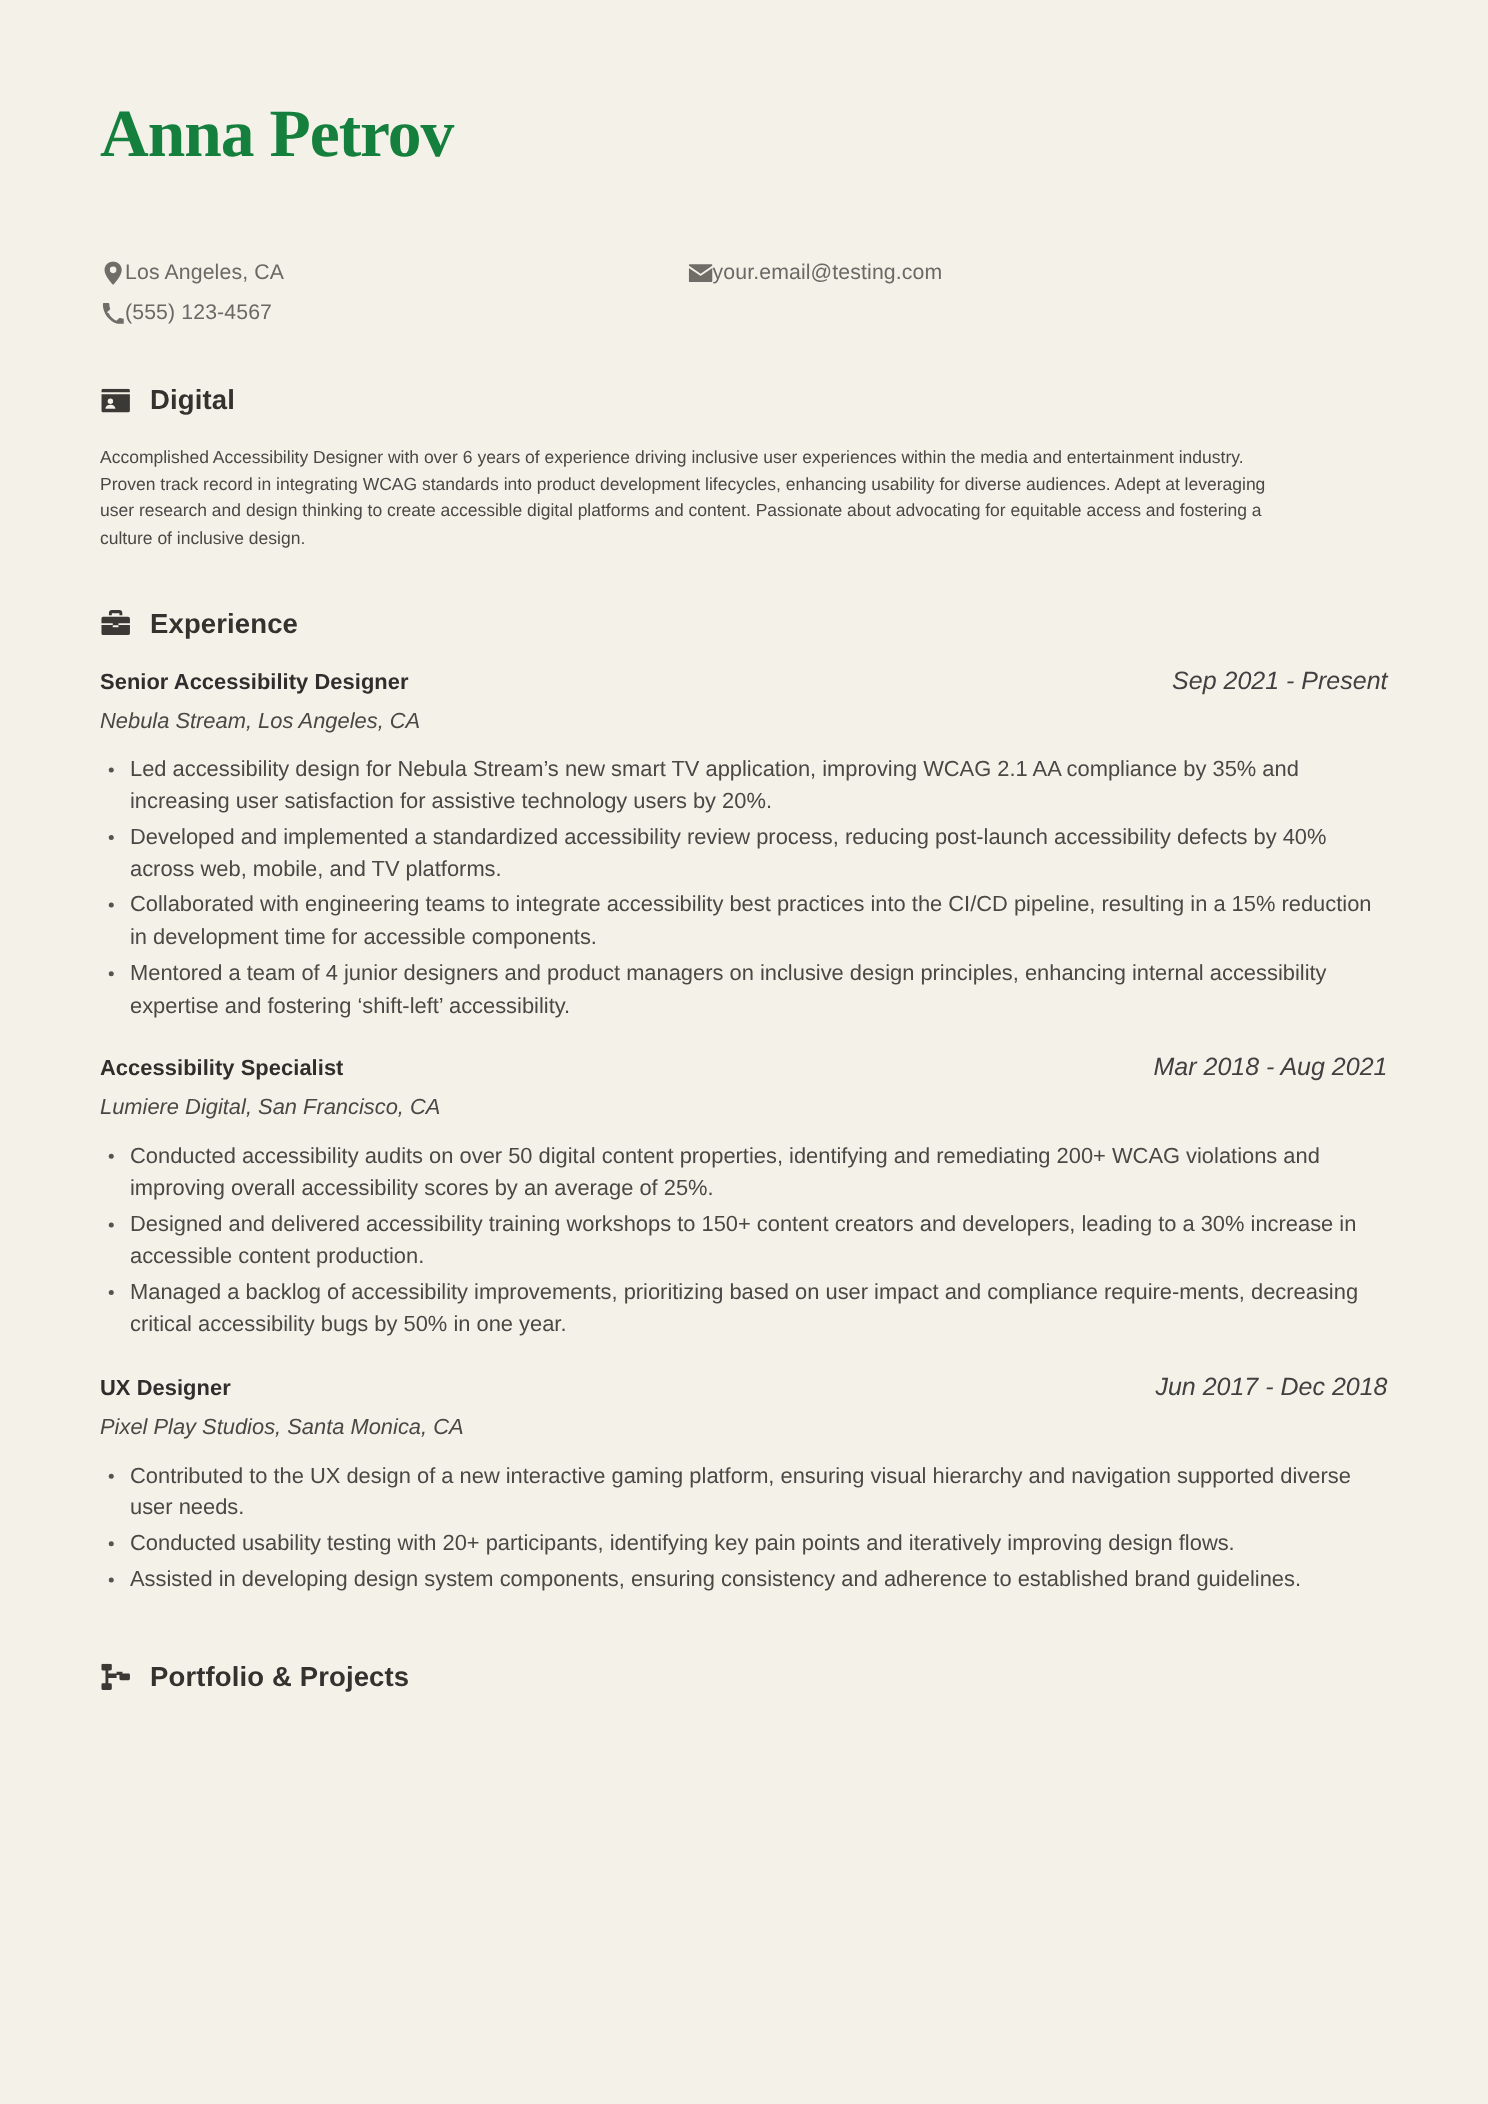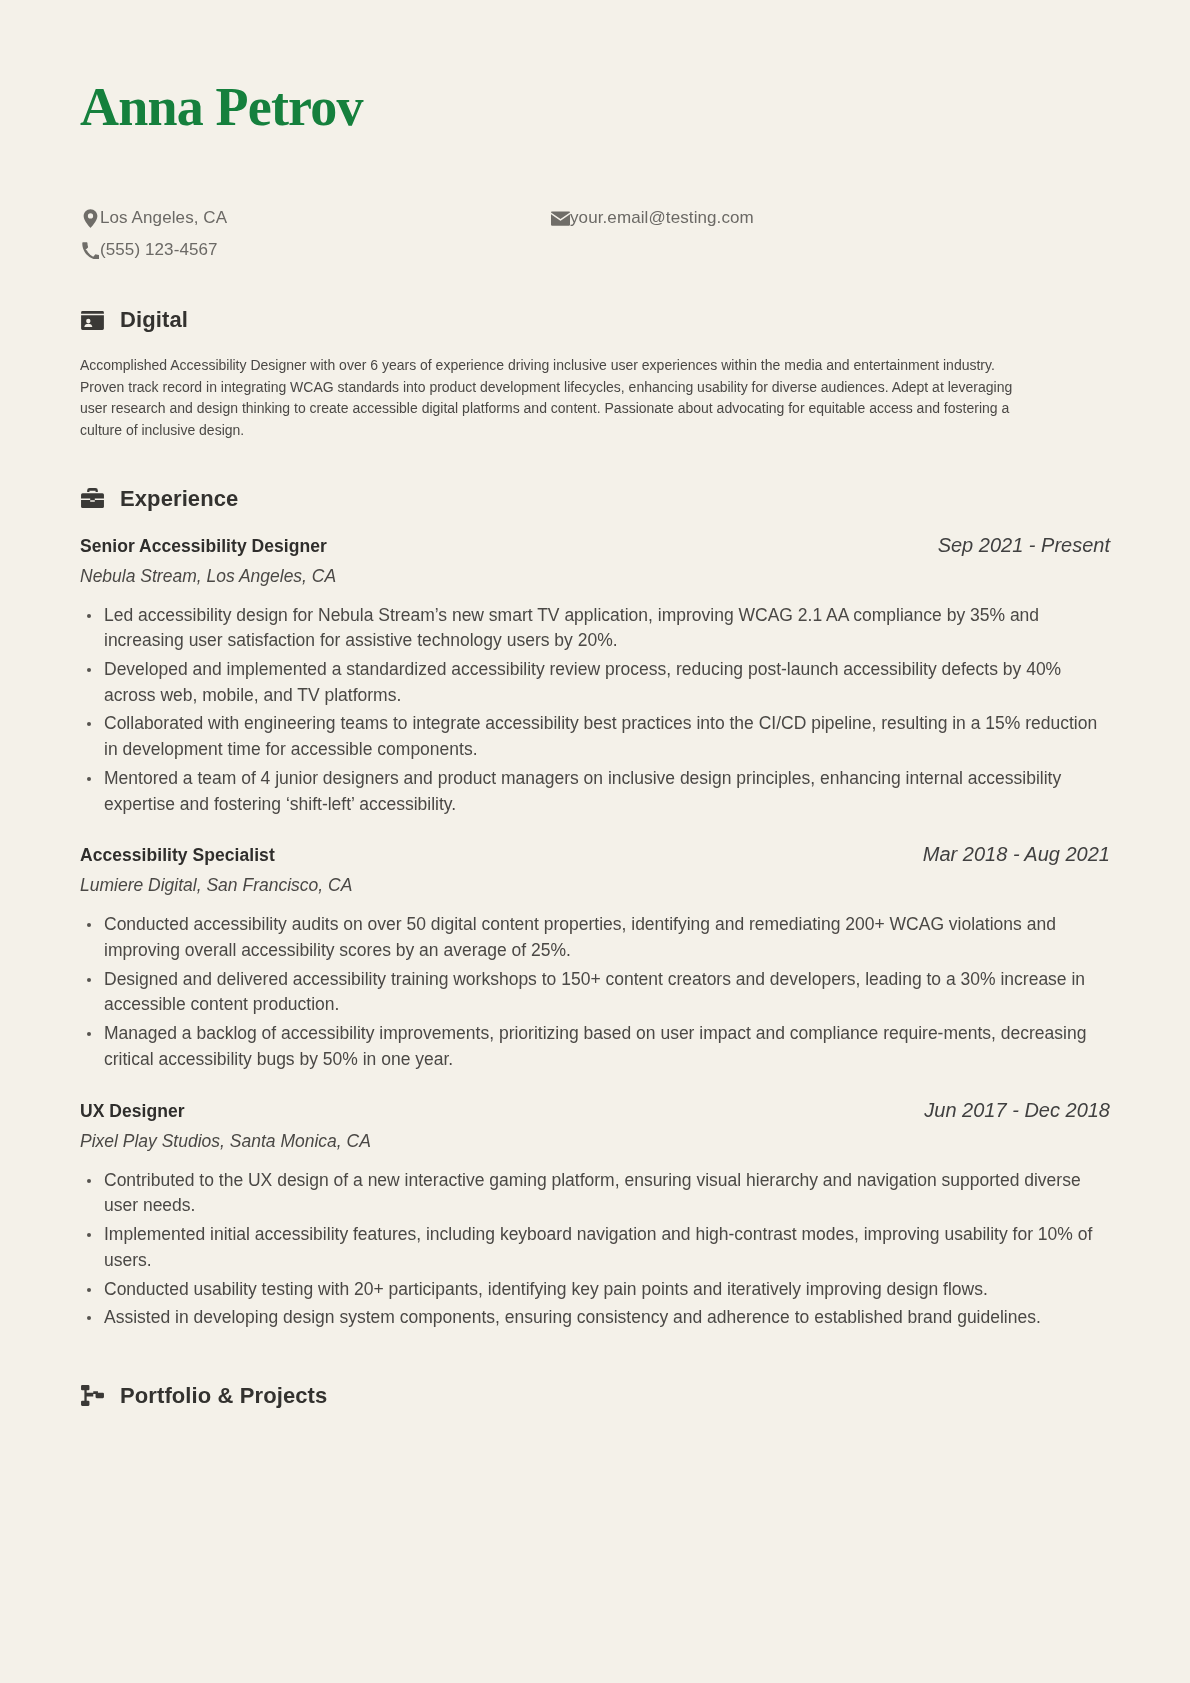--- a/index.html
+++ b/index.html
@@ -236,21 +236,20 @@
     </div>
 
     <div class="job">
       <div class="job-top">
         <span class="job-title">UX Designer</span>
         <span class="job-date">Jun 2017 - Dec 2018</span>
       </div>
       <div class="job-company">Pixel Play Studios, Santa Monica, CA</div>
       <ul class="bullets">
         <li>Contributed to the UX design of a new interactive gaming platform, ensuring visual hierarchy and navigation supported diverse user needs.</li>
-        <li>Implemented initial accessibility features, including keyboard navigation and high-contrast modes, improving usability for 10% of users.</li>
         <li>Conducted usability testing with 20+ participants, identifying key pain points and iteratively improving design flows.</li>
         <li>Assisted in developing design system components, ensuring consistency and adherence to established brand guidelines.</li>
       </ul>
     </div>
   </div>
 
   <div class="section last-section">
     <div class="section-head">
       <span class="sec-ic">
         <svg width="23" height="21" viewBox="0 0 24 22">

